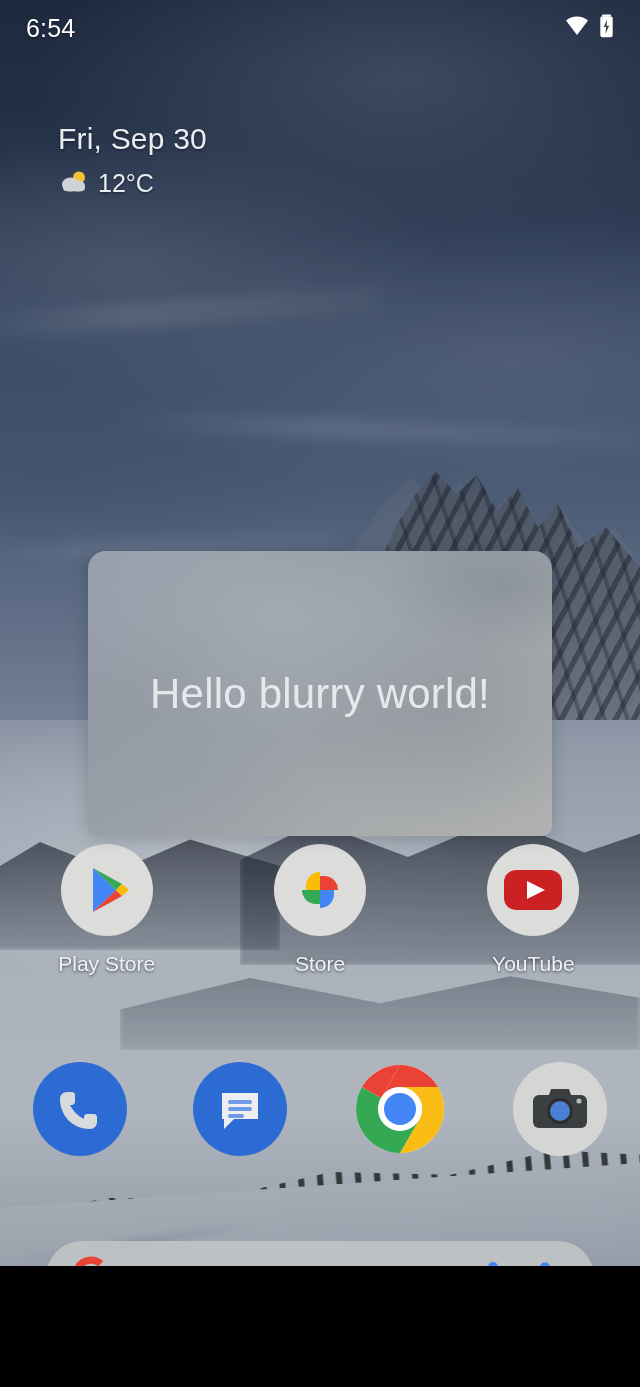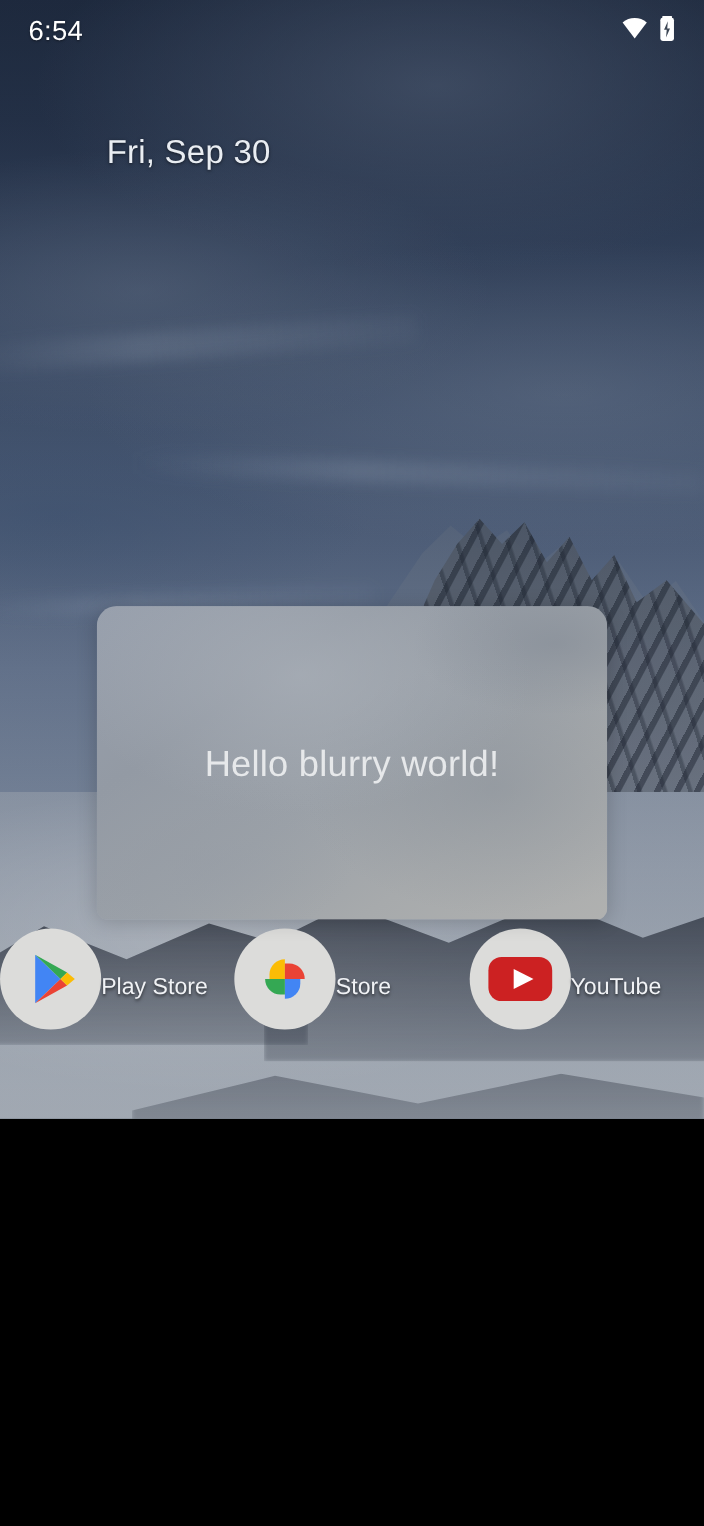--- a/index.html
+++ b/index.html
@@ -10,21 +10,21 @@
   body {
     width: 640px;
     height: 1387px;
     font-family: "Liberation Sans", sans-serif;
     overflow: hidden;
   }
 
   #screen {
     position: relative;
     width: 640px;
-    height: 1017px;
+    height: 1266px;
     overflow: hidden;
     background: #2b3a52;
   }
 
   
   #wallpaper {
     position: absolute;
     inset: 0;
     overflow: hidden;
   }
@@ -168,21 +168,20 @@
     gap: 9px;
   }
 
   
   #date-widget {
     position: absolute;
     left: 58px; top: 122px;
     z-index: 20;
     color: #e9edf2;
     text-shadow: 0 1px 3px rgba(0,0,0,.55);
-    margin-left: 39px;
   }
   #widget-date {
     font-size: 30px;
     font-weight: 400;
     letter-spacing: .2px;
     line-height: 1.1;
   }
   #widget-weather {
     margin-top: 14px;
     display: flex;
@@ -217,37 +216,37 @@
     inset: 0;
     background:
       radial-gradient(ellipse 220px 120px at 18% 80%, rgba(150,156,164,.45) 0%, rgba(150,156,164,0) 70%),
       radial-gradient(ellipse 180px 90px at 90% 12%, rgba(120,128,140,.40) 0%, rgba(120,128,140,0) 72%);
     pointer-events: none;
   }
   #blur-dialog-text {
     position: relative;
     z-index: 2;
     color: #e6e8ea;
-    font-size: 33px;
+    font-size: 42px;
     font-weight: 400;
     letter-spacing: .2px;
   }
 
   
   #app-row {
     position: absolute;
     left: 0; top: 844px;
     width: 640px;
     display: flex;
     z-index: 15;
   }
   .app-cell {
     flex: 1;
     display: flex;
-    flex-direction: row;
+    flex-direction: column;
     align-items: center;
   }
   .app-icon {
     width: 92px; height: 92px;
     border-radius: 50%;
     display: flex;
     align-items: center;
     justify-content: center;
     overflow: hidden;
   }
@@ -365,20 +364,31 @@
           <rect x="2.5" y="0.5" width="9" height="2" rx="0.8" fill="#ffffff"></rect>
           <rect x="0.8" y="2.2" width="12.4" height="21" rx="2.2" fill="#ffffff"></rect>
           <path d="M7.6 5.4 L4.2 13 L6.6 13 L6.0 20 L9.6 11.8 L7.1 11.8 Z" fill="#3c4654"></path>
         </svg>
       </span>
     </div>
   </div>
 
   <div id="date-widget">
     <div id="widget-date">Fri, Sep 30</div>
+    <div id="widget-weather">
+      <span>
+        <svg width="32" height="24" viewBox="0 0 32 24">
+          <circle cx="21" cy="7.5" r="6" fill="#f2c23b"></circle>
+          <ellipse cx="12.5" cy="14.5" rx="8.5" ry="7" fill="#cfd2d6"></ellipse>
+          <ellipse cx="20" cy="16" rx="7" ry="5.6" fill="#cfd2d6"></ellipse>
+          <rect x="5" y="13.6" width="22" height="7.6" rx="3.8" fill="#cfd2d6"></rect>
+        </svg>
+      </span>
+      <span id="widget-temp">12°C</span>
+    </div>
   </div>
 
   <div id="blur-dialog">
     <div id="blur-dialog-text">Hello blurry world!</div>
   </div>
 
   <div id="app-row">
 
     <div class="app-cell">
       <div class="app-icon light">

